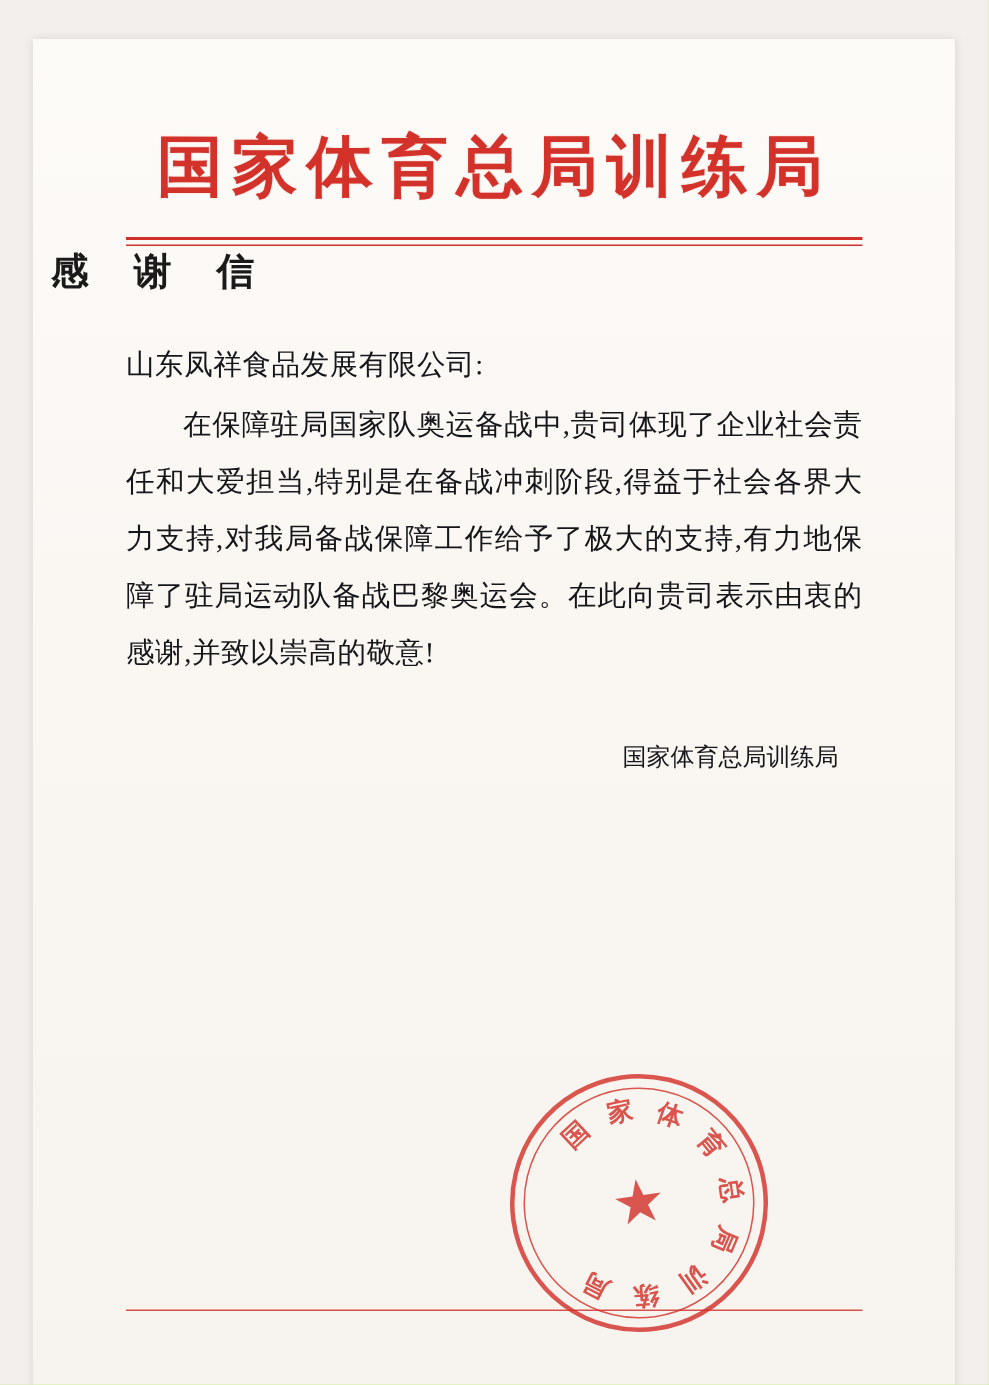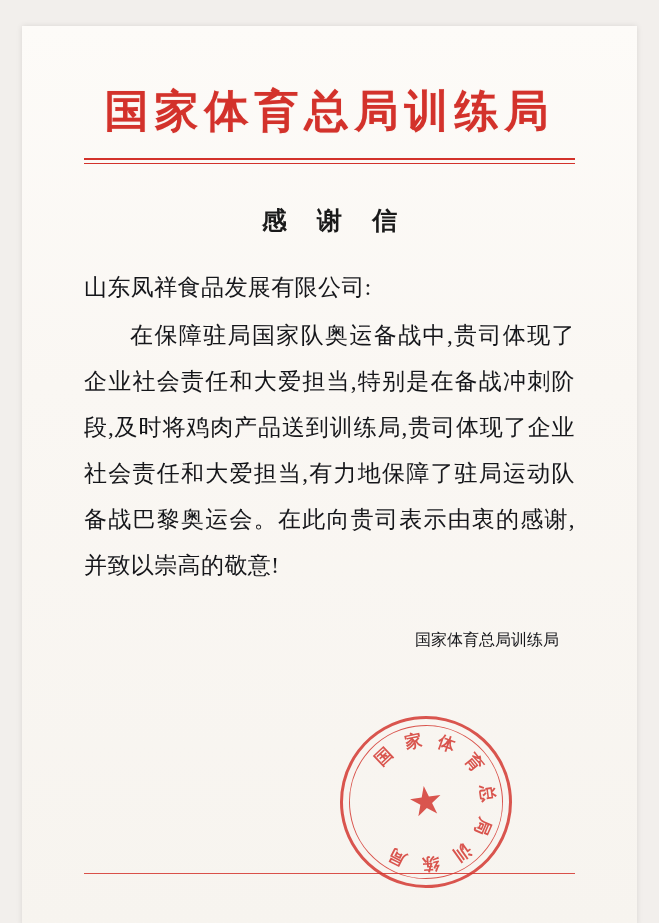--- a/index.html
+++ b/index.html
@@ -61,33 +61,31 @@
     height: 2px;
     background: #d3322b;
   }
   .rule-thin {
     height: 1px;
     background: #d3322b;
     margin-top: 3px;
   }
   .doc-title {
     position: relative;
-    text-align: center;
-    margin-top: 40px;
     font-size: 25px;
     font-weight: bold;
     letter-spacing: 12px;
     color: #1a1a1a;
     text-indent: 12px;
   }
   .body-area {
     position: relative;
     margin: 28px 62px 0 62px;
     color: #15161a;
-    font-size: 23px;
+    font-size: 19px;
     line-height: 2.0;
     letter-spacing: 0.4px;
     text-align: justify;
   }
   .salutation {
     margin: 0 0 2px 0;
   }
   .para {
     margin: 0;
     text-indent: 2em;
@@ -170,21 +168,21 @@
 
     <div class="rule-wrap">
       <div class="rule-thick"></div>
       <div class="rule-thin"></div>
     </div>
 
     <div class="doc-title">感 谢 信</div>
 
     <div class="body-area">
       <p class="salutation">山东凤祥食品发展有限公司:</p>
-      <p class="para">在保障驻局国家队奥运备战中,贵司体现了企业社会责任和大爱担当,特别是在备战冲刺阶段,及时将鸡肉产品送到训练局,贵司体现了企业社会责任和大爱担当,有力地保障了驻局运动队备战巴黎奥运会。在此向贵司表示由衷的感谢,并致以崇高的敬意!</p>
+      <p class="para">在保障驻局国家队奥运备战中,贵司体现了企业社会责任和大爱担当,特别是在备战冲刺阶段,得益于社会各界大力支持,对我局备战保障工作给予了极大的支持,有力地保障了驻局运动队备战巴黎奥运会。在此向贵司表示由衷的感谢,并致以崇高的敬意!</p>
     </div>
 
     <div class="sign-block">
       <span class="sign-org">国家体育总局训练局</span>
     </div>
 
     <div class="seal">
       <div class="seal-inner"></div>
       <div class="seal-star">★</div>
       <div class="seal-text" id="seal-arc">

